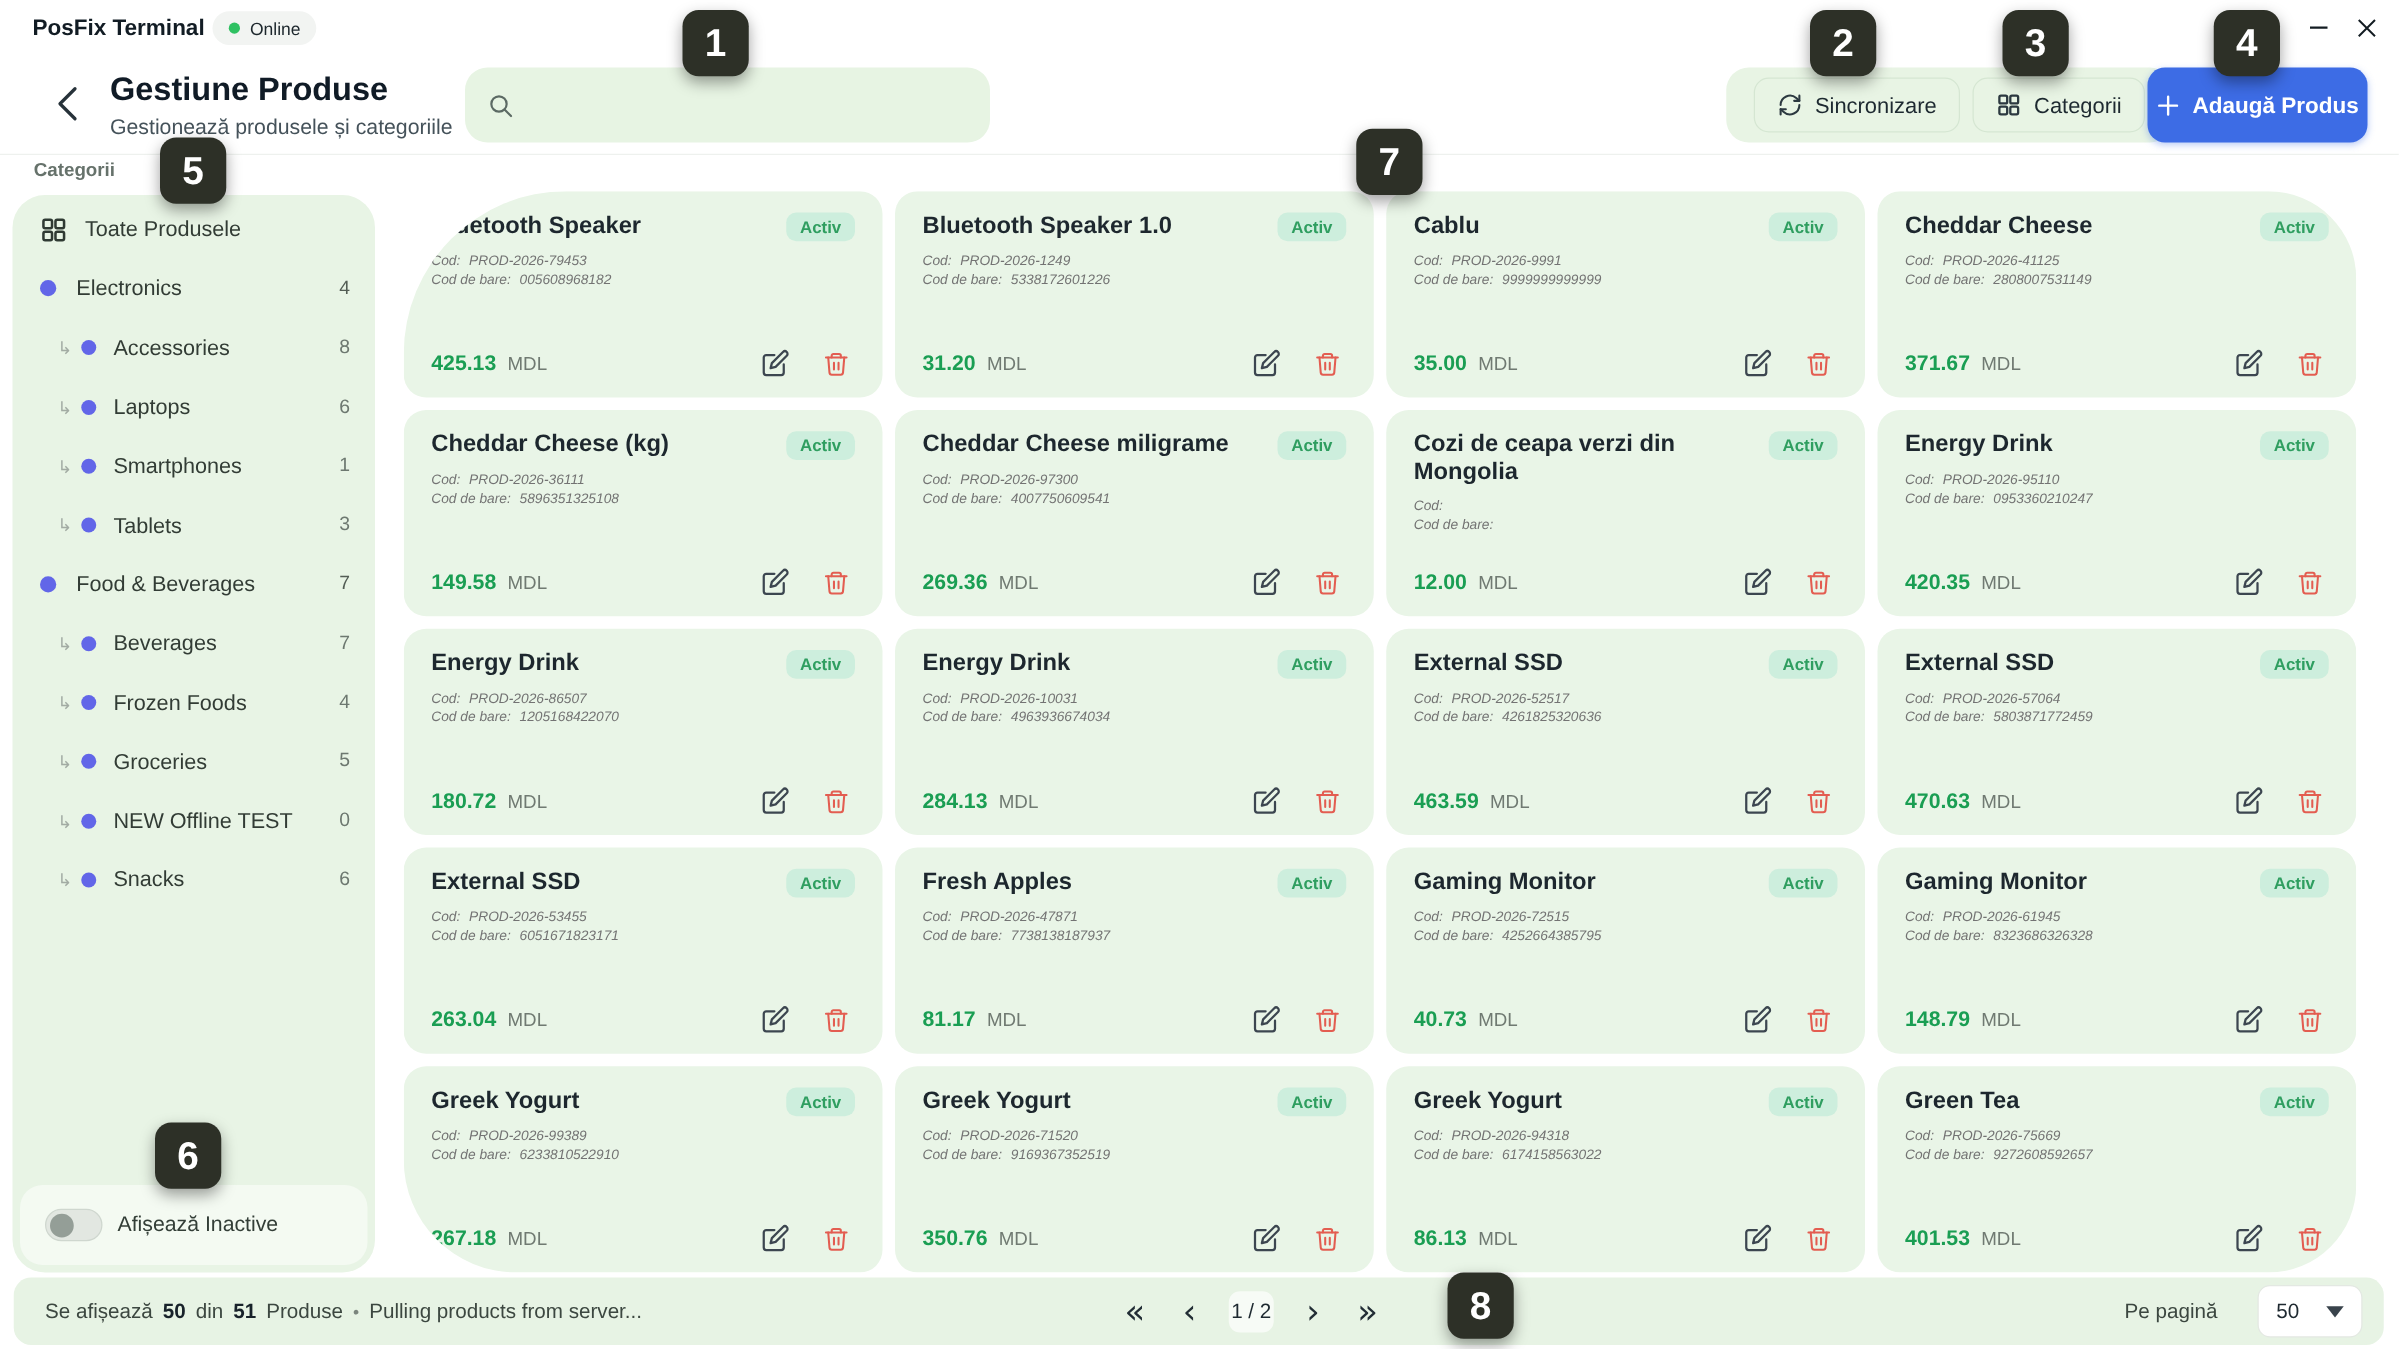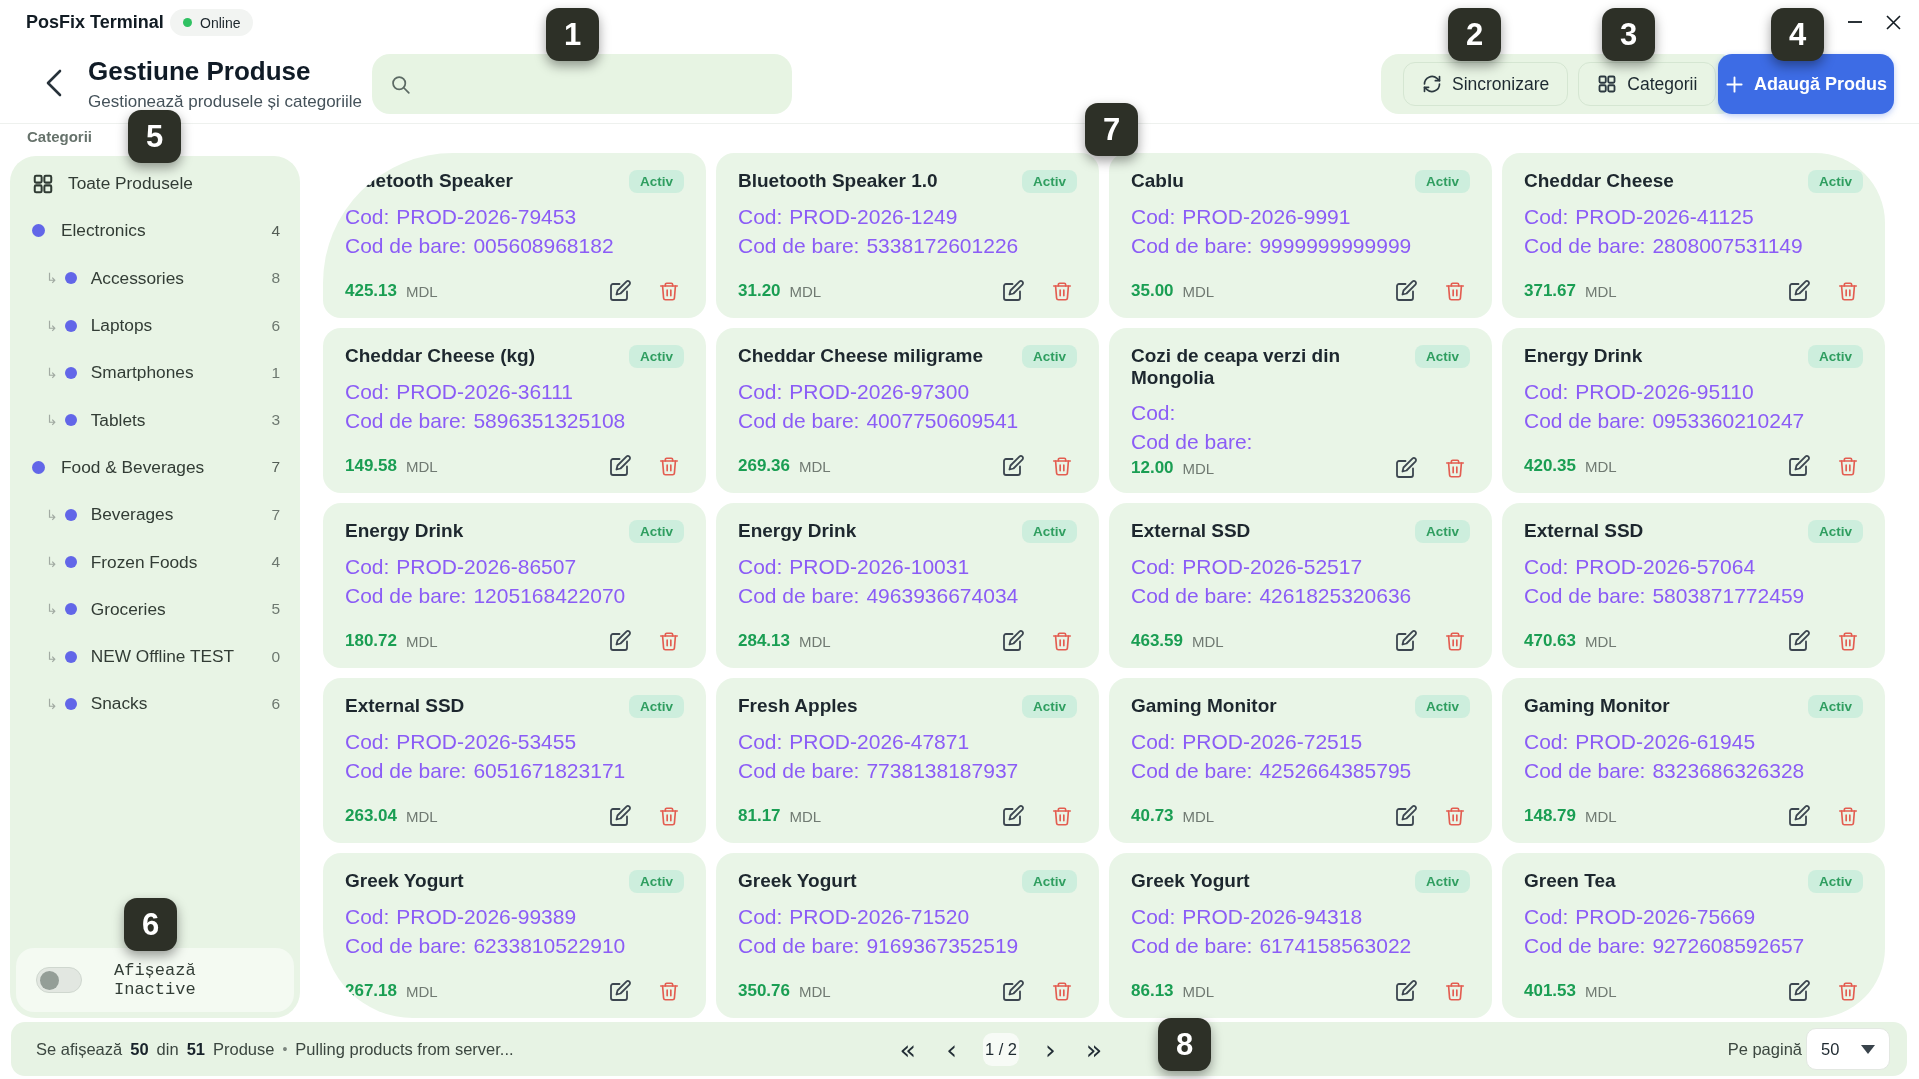--- a/index.html
+++ b/index.html
@@ -57,33 +57,33 @@
   .cat-count { margin-left:auto; font-size:15.5px; color:#6d7870; }
   .parent .cat-count { color:#535d55; }
 
   .toggle-box { position:absolute; left:6px; right:6px; bottom:6px; height:64px;
     background:rgba(255,255,255,.5); border-radius:18px; display:flex; align-items:center;
     padding:0 20px; }
   .switch { width:46px; height:26px; border-radius:13px; background:#e2e7e1;
     border:1px solid #cfd7cf; position:relative; cursor:pointer; flex:0 0 auto; }
   .switch .knob { position:absolute; left:3px; top:2.5px; width:19px; height:19px; border-radius:50%;
     background:#949e97; }
-  .toggle-label { margin-left:32px; font-size:17px; color:#333e37;font-family:Liberation Mono, monospace; }
+  .toggle-label { margin-left:12px; font-size:17px; color:#333e37; }
 
   
   .grid-wrap { position:absolute; left:323px; top:153px; width:1562px; height:865px;
     background:#fff; border-radius:130px 70px 70px 90px; overflow:hidden;
     display:grid; grid-template-columns:repeat(4,1fr); grid-template-rows:repeat(5,165px); gap:10px; }
   .card { background:#e9f5e7; border-radius:18px; padding:17px 22px 15px 22px;
     display:flex; flex-direction:column; }
   .card-head { display:flex; align-items:flex-start; }
   .card-title { font-size:19px; font-weight:700; color:#1d272e; line-height:1.15; padding-right:8px; }
   .status-badge { margin-left:auto; background:#cdeedd; color:#2f9e60; font-size:13.5px;
     font-weight:700; border-radius:8px; padding:4px 11px; flex:0 0 auto; }
-  .card-codes { margin-top:9px; font-size:21px; color:#8b5cf6; line-height:1.4; }
+  .card-codes { margin-top:9px; font-size:11px; color:#737373; line-height:1.4;font-style:italic; }
   .code-val { margin-left:7px; }
   .price-row { margin-top:auto; display:flex; align-items:center; }
   .price { font-size:17px; font-weight:700; color:#1a9e53; }
   .currency { font-size:15px; color:#707a72; margin-left:9px; }
   .icon-btns { margin-left:auto; display:flex; align-items:center; gap:26px; padding-right:4px; }
   .icon-btn { background:none; border:none; cursor:pointer; display:flex; padding:0; }
   .edit-ic { color:#3c4650; } .trash-ic { color:#e35d51; }
 
   
   .footer { position:absolute; left:11px; right:12px; top:1022px; height:54px;
@@ -91,21 +91,21 @@
   .footer-left { margin-left:25px; font-size:16.5px; color:#3c4740; display:flex; gap:8px;
     align-items:center; white-space:nowrap; }
   .footer-left b { color:#18222a; }
   .sep-bullet { color:#7b857d; font-size:14px; }
   .pagination { position:absolute; left:760px; width:460px; display:flex; align-items:center;
     justify-content:center; gap:22px; }
   .pg-btn { background:none; border:none; cursor:pointer; font-size:27px; color:#222d35;
     line-height:1; padding:0 4px; font-family:"DejaVu Sans", sans-serif; }
   .pg-chip { background:rgba(255,255,255,.65); border-radius:9px; padding:7px 2px;
     font-size:16.5px; color:#1e2930; }
-  .perpage { margin-left:auto; margin-right:17px; display:flex; align-items:center; gap:4px; }
+  .perpage { margin-left:auto; margin-right:17px; display:flex; align-items:center; gap:32px; }
   .perpage-label { font-size:16.5px; color:#3c4740; }
   .perpage-select { width:84px; height:42px; background:#fff; border:1px solid #e3e8e2;
     border-radius:10px; display:flex; align-items:center; padding:0 14px; cursor:pointer;
     font-size:16.5px; color:#1e2930; }
   .select-caret { margin-left:auto; width:0; height:0; border-left:7px solid transparent;
     border-right:7px solid transparent; border-top:9px solid #39434b; }
 
   
   .note-badge { position:absolute; width:53px; height:53px; background:#2d3027; color:#fff;
     border-radius:13px; display:flex; align-items:center; justify-content:center;

